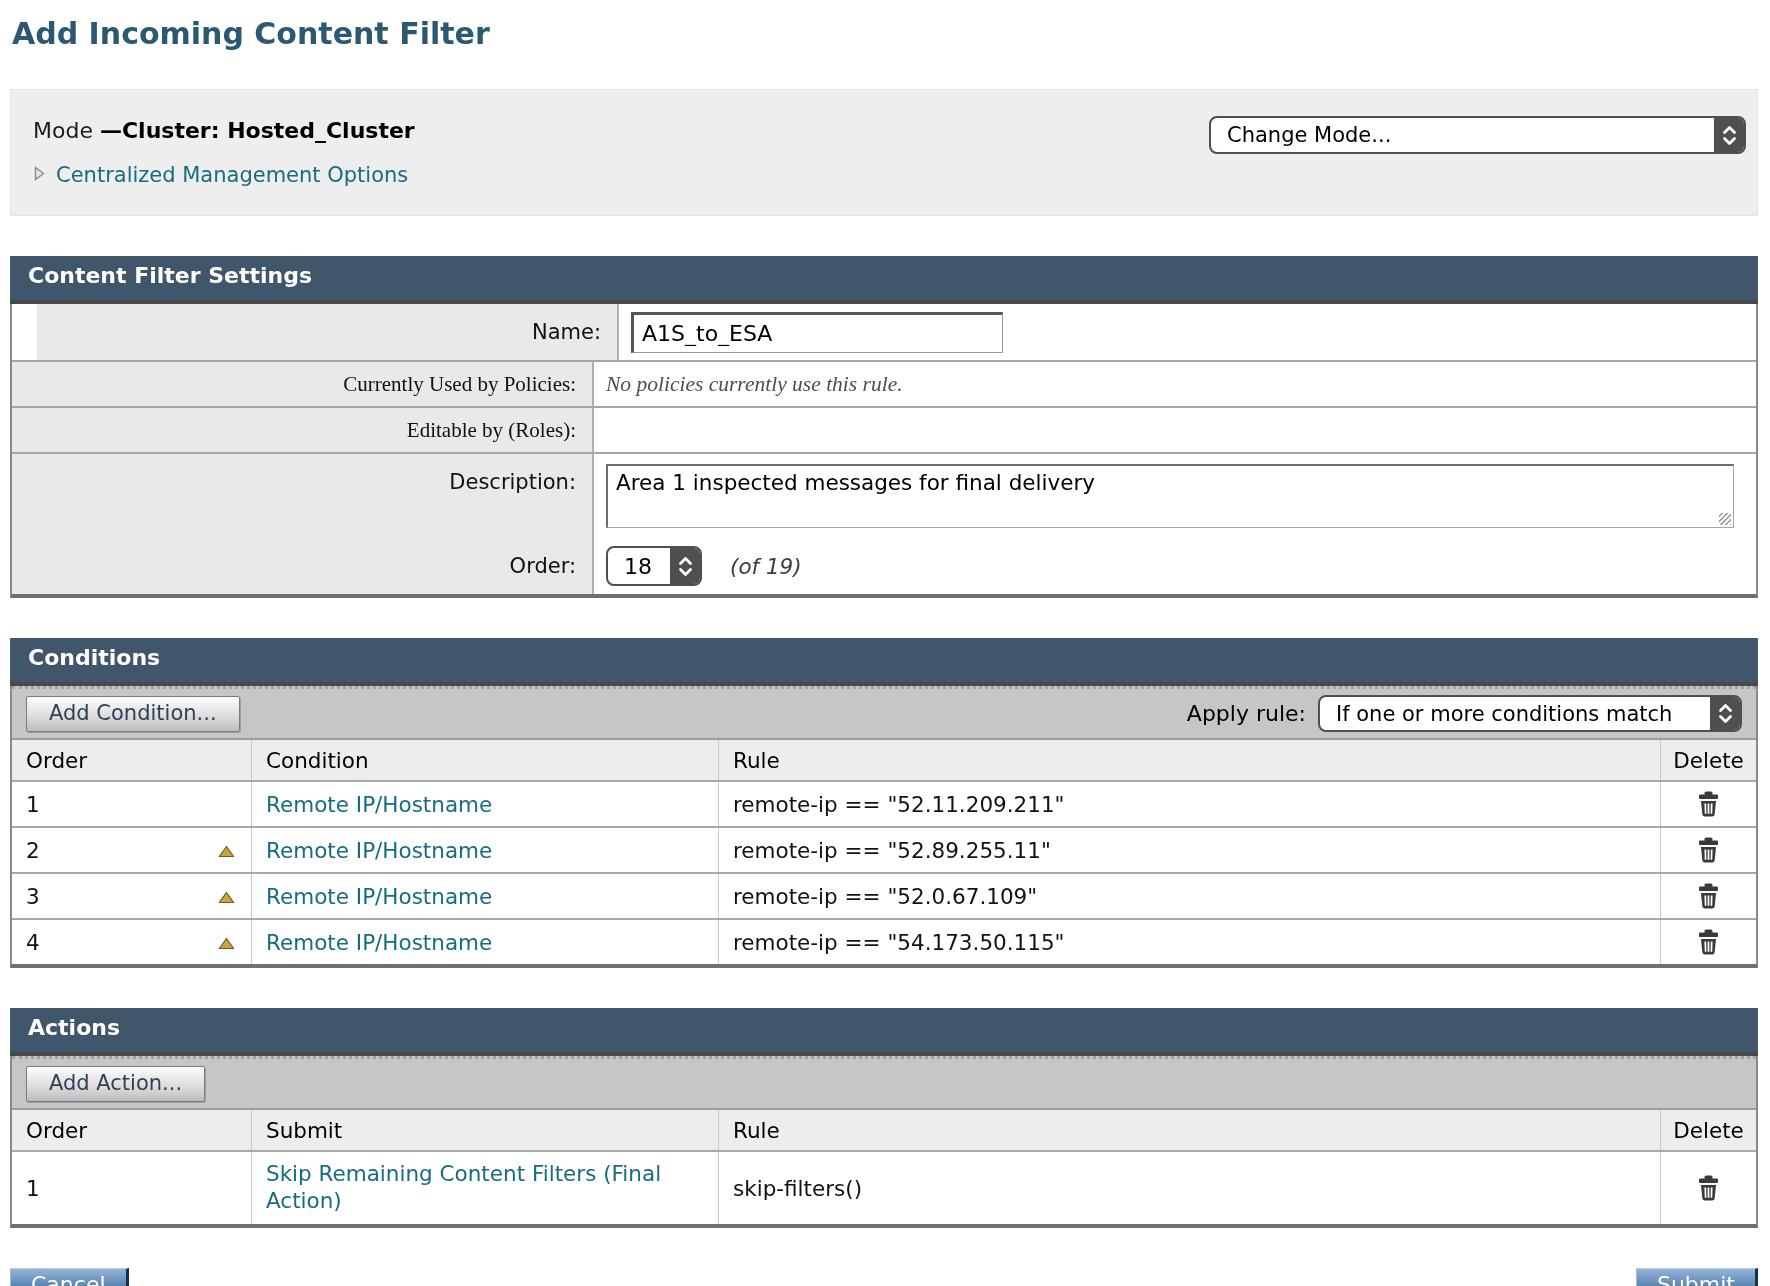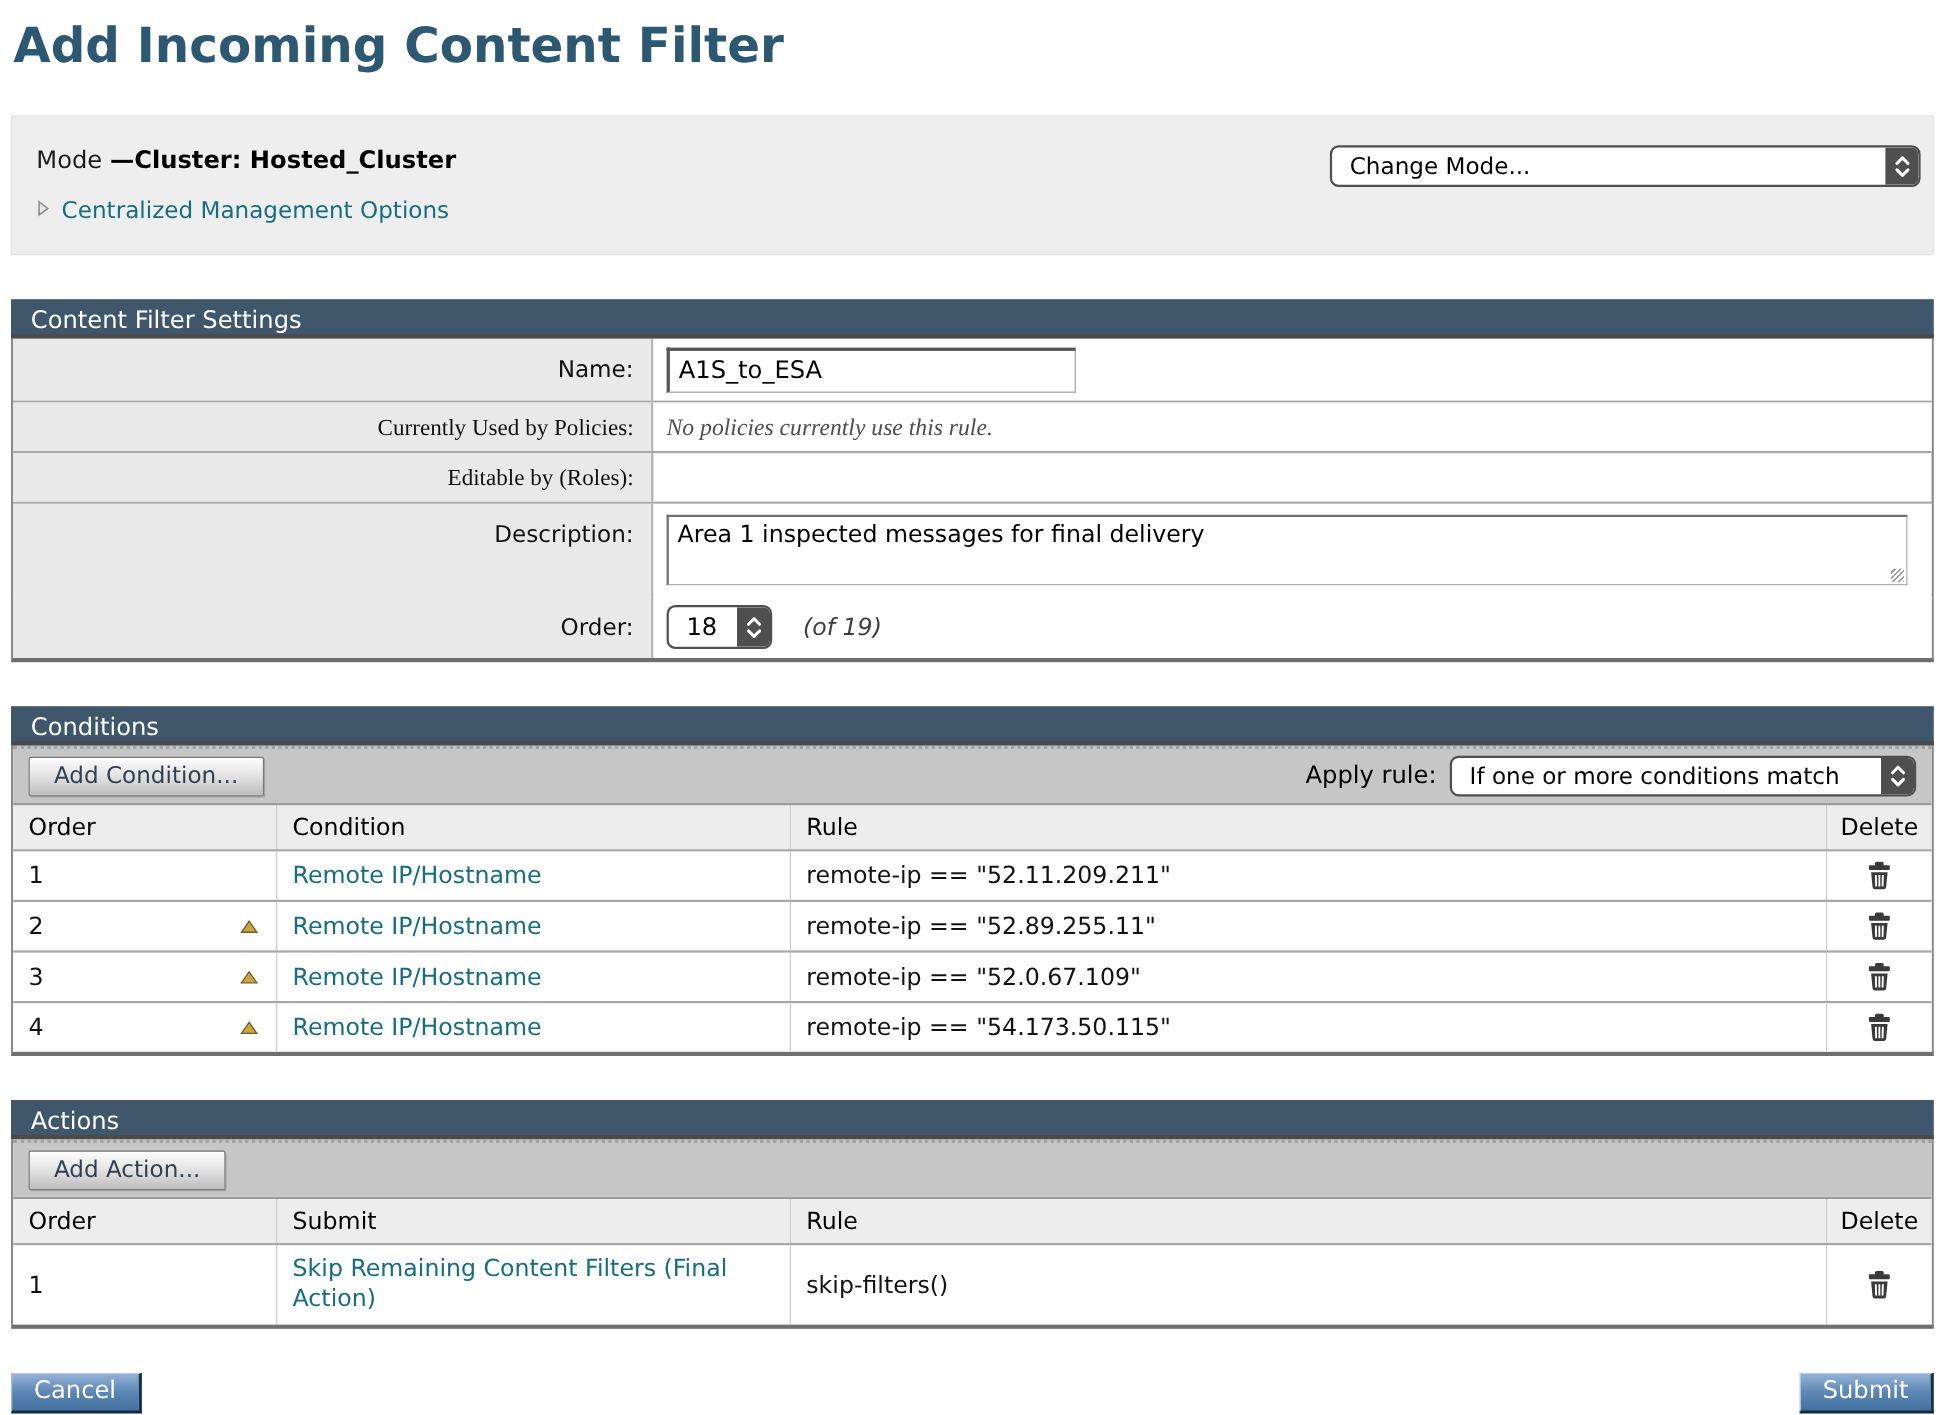--- a/index.html
+++ b/index.html
@@ -6,21 +6,21 @@
   html,body { background:#fff; }
   body {
     width: 1770px; height: 1286px; overflow: hidden;
     font-family: "DejaVu Sans", "Liberation Sans", sans-serif;
     color: #111;
   }
   .container { margin: 0 10px; width: 1748px; }
 
   .page-title {
     margin: 16px 0 0 2px;
-    font-size: 44px; font-weight: bold; color: #2d5872;
+    font-size: 30px; font-weight: bold; color: #2d5872;
   }
 
   
   .mode-box {
     position: relative; margin-top: 38px; height: 127px;
     background: #eeeeee; border: 1px solid #e2e2e2; padding: 28px 22px 0 22px;
   }
   .mode-line { font-size: 22px; color: #1c1c1c; }
   .mode-line .mode-word { font-weight: normal; }
   .mode-line .mode-val { font-weight: bold; color: #000; }
@@ -39,32 +39,32 @@
     display: flex; align-items: center; justify-content: center; flex: 0 0 30px;
   }
   .sel-changemode { position: absolute; right: 11px; top: 26px; width: 537px; }
   .sel-order { width: 96px; height: 40px; }
   .sel-order .sel-text { padding: 0 0 0 16px; font-size: 22px; }
   .sel-apply { width: 424px; height: 37px; }
 
   
   .panel { margin-top: 40px; width: 1748px; }
   .panel-header {
-    height: 36px; line-height: 40px; background: #3f566b; color: #fff;
-    font-weight: normal; font-size: 22px; padding-left: 18px;
+    height: 48px; line-height: 40px; background: #3f566b; color: #fff;
+    font-weight: bold; font-size: 22px; padding-left: 18px;
     border-bottom: 4px solid #4a4a4a;
   }
   .panel-body {
     border-left: 2px solid #8a8a8a; border-right: 2px solid #8a8a8a;
     border-bottom: 4px solid #6f6f6f; background: #fff;
   }
 
   
   .s-row { display: grid; grid-template-columns: 582px 1fr; border-top: 2px solid #a6a6a6; }
-  .s-row:first-child { border-top: none; }
+  .s-row:first-child { border-top: none; padding-left: 25px; }
   .s-label {
     background: #e9e9e9; display: flex; align-items: center; justify-content: flex-end;
     padding: 0 16px; font-size: 21px; color: #101010; border-right: 2px solid #b0b0b0;
   }
   .s-label.top { align-items: flex-start; padding-top: 16px; }
   .s-value { background: #fff; display: flex; align-items: center; padding-left: 12px; }
   .row-name { height: 56px; }
   .row-policies, .row-editable { height: 46px; font-family: Liberation Serif, serif; }
   .row-desc { height: 84px; }
   .row-order { height: 58px; }

